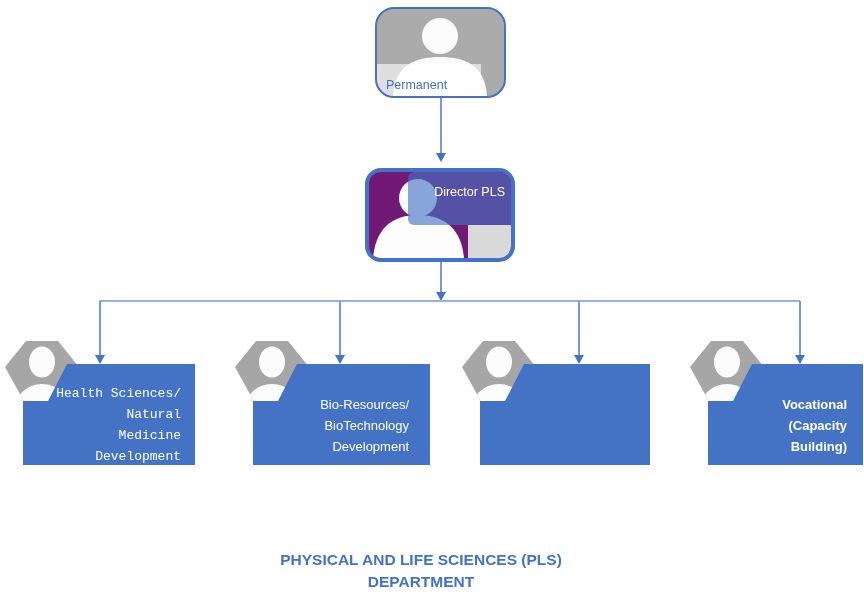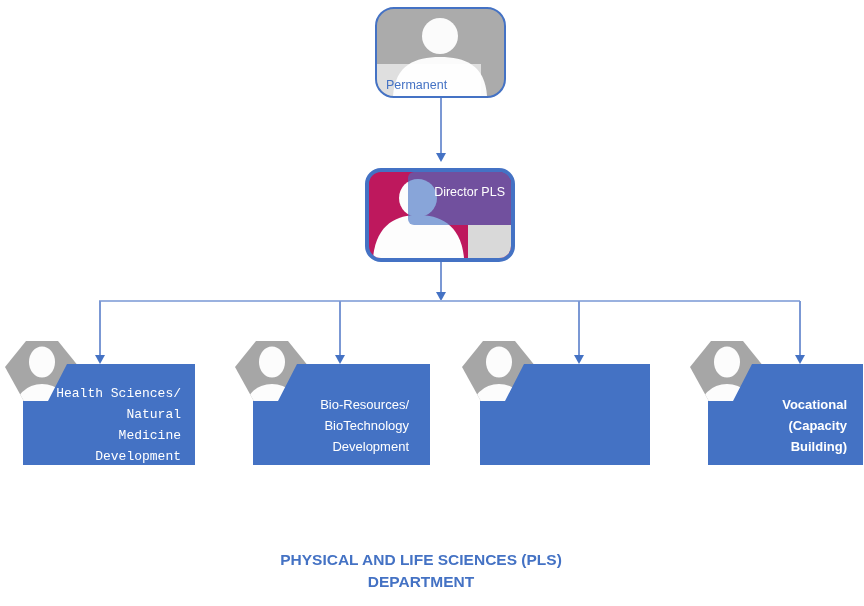--- a/index.html
+++ b/index.html
@@ -17,21 +17,21 @@
   .ps-strip { position:absolute; left:0; top:55px; width:104px; height:36px;
     background:rgba(255,255,255,0.62); }
   .ps-person { position:absolute; left:0; top:0; }
   .ps-label { position:absolute; left:9px; top:58px; color:#4472C4;
     font-size:12.5px; line-height:15.5px; white-space:pre-line;margin-top:11px; }
 
   
   .dir-box {
     position:absolute; left:365px; top:168px; width:150px; height:94px;
     box-sizing:border-box; border:4px solid #4472C4; border-radius:16px;
-    background:#be185d; overflow:hidden;
+    background:#701a75; overflow:hidden;
   }
   .dir-lightgray { position:absolute; right:0; bottom:0; width:43px; height:33px; background:#D9D9D9; }
   .dir-person { position:absolute; left:0; top:0; }
   .dir-band { position:absolute; left:39px; right:0; top:0; height:53px;
     background:rgba(68,114,196,0.63); border-radius:6px 10px 0 6px; }
   .dir-label { position:absolute; right:6px; top:13px; color:#ffffff; font-size:12.5px; }
 
   
   .stem { position:absolute; width:1.5px; background:#7B98D4; }
   .hline { position:absolute; height:1.5px; background:#9AB1DF; }

